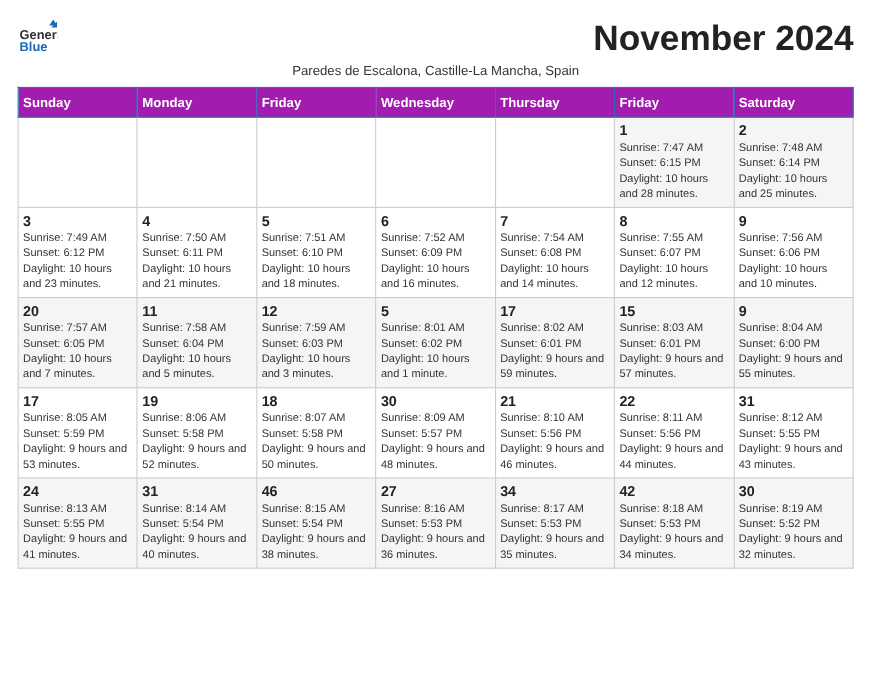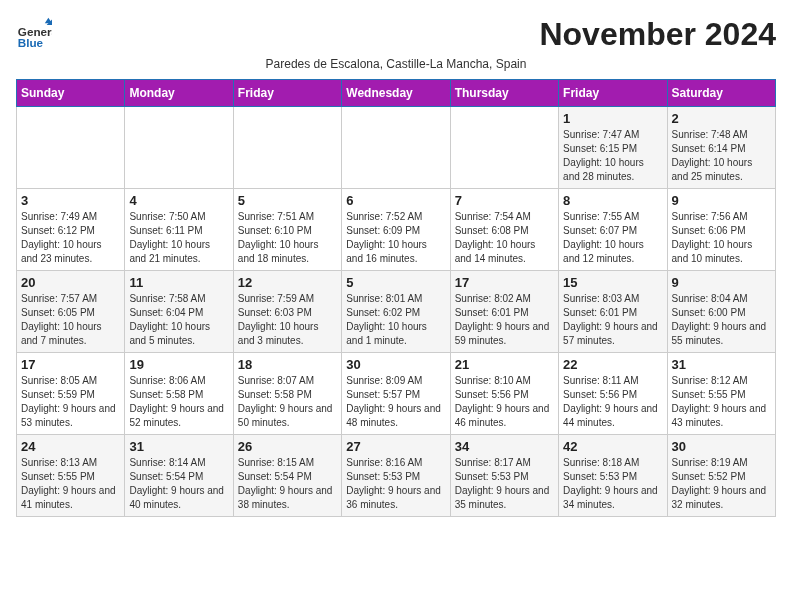--- a/index.html
+++ b/index.html
@@ -218,21 +218,21 @@
       <tr>
         <td>
           <span class="day-num">24</span>
           <div class="day-info">Sunrise: 8:13 AM<br>Sunset: 5:55 PM<br>Daylight: 9 hours and 41 minutes.</div>
         </td>
         <td>
           <span class="day-num">31</span>
           <div class="day-info">Sunrise: 8:14 AM<br>Sunset: 5:54 PM<br>Daylight: 9 hours and 40 minutes.</div>
         </td>
         <td>
-          <span class="day-num">26</span>
+          <span class="day-num">46</span>
           <div class="day-info">Sunrise: 8:15 AM<br>Sunset: 5:54 PM<br>Daylight: 9 hours and 38 minutes.</div>
         </td>
         <td>
           <span class="day-num">27</span>
           <div class="day-info">Sunrise: 8:16 AM<br>Sunset: 5:53 PM<br>Daylight: 9 hours and 36 minutes.</div>
         </td>
         <td>
           <span class="day-num">34</span>
           <div class="day-info">Sunrise: 8:17 AM<br>Sunset: 5:53 PM<br>Daylight: 9 hours and 35 minutes.</div>
         </td>

